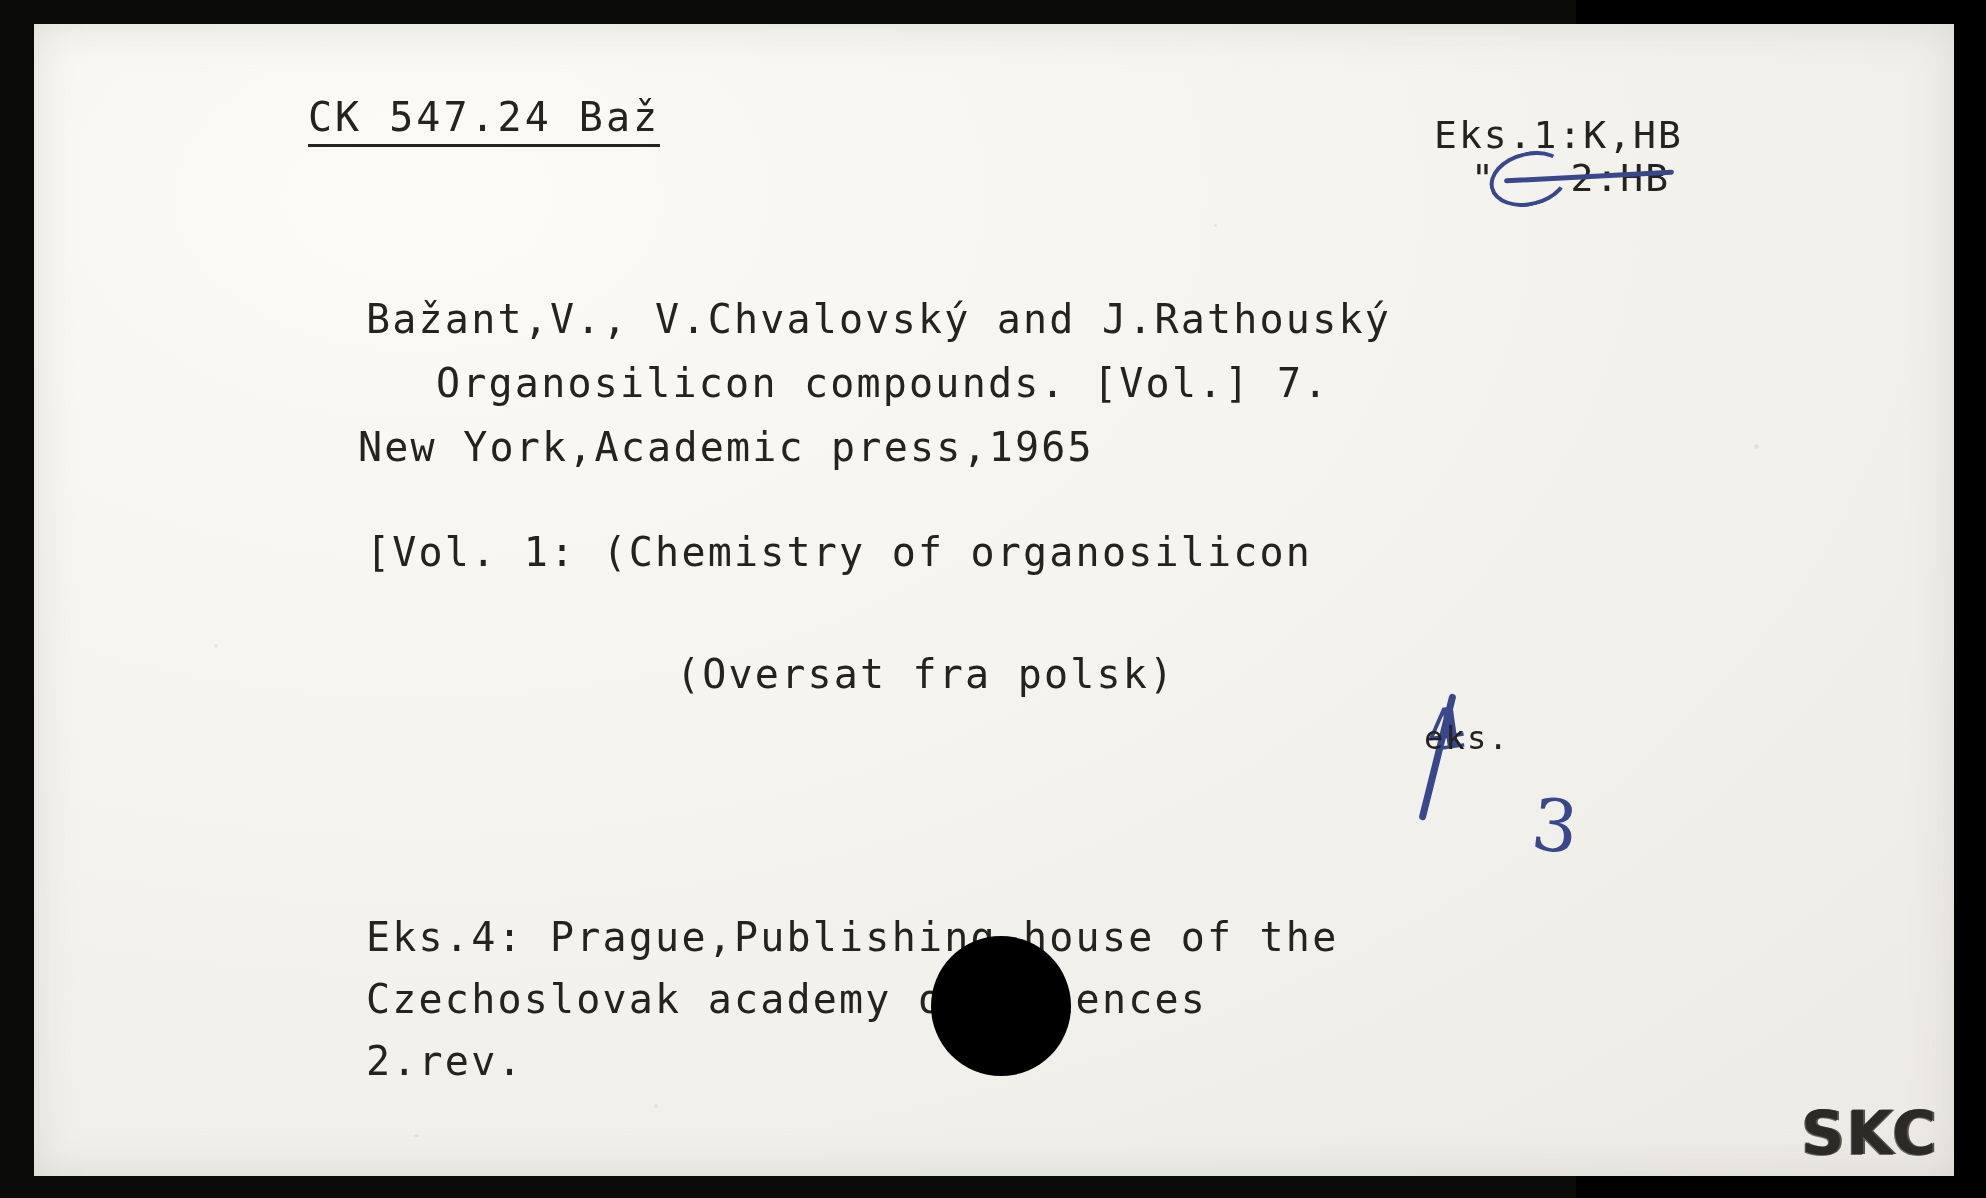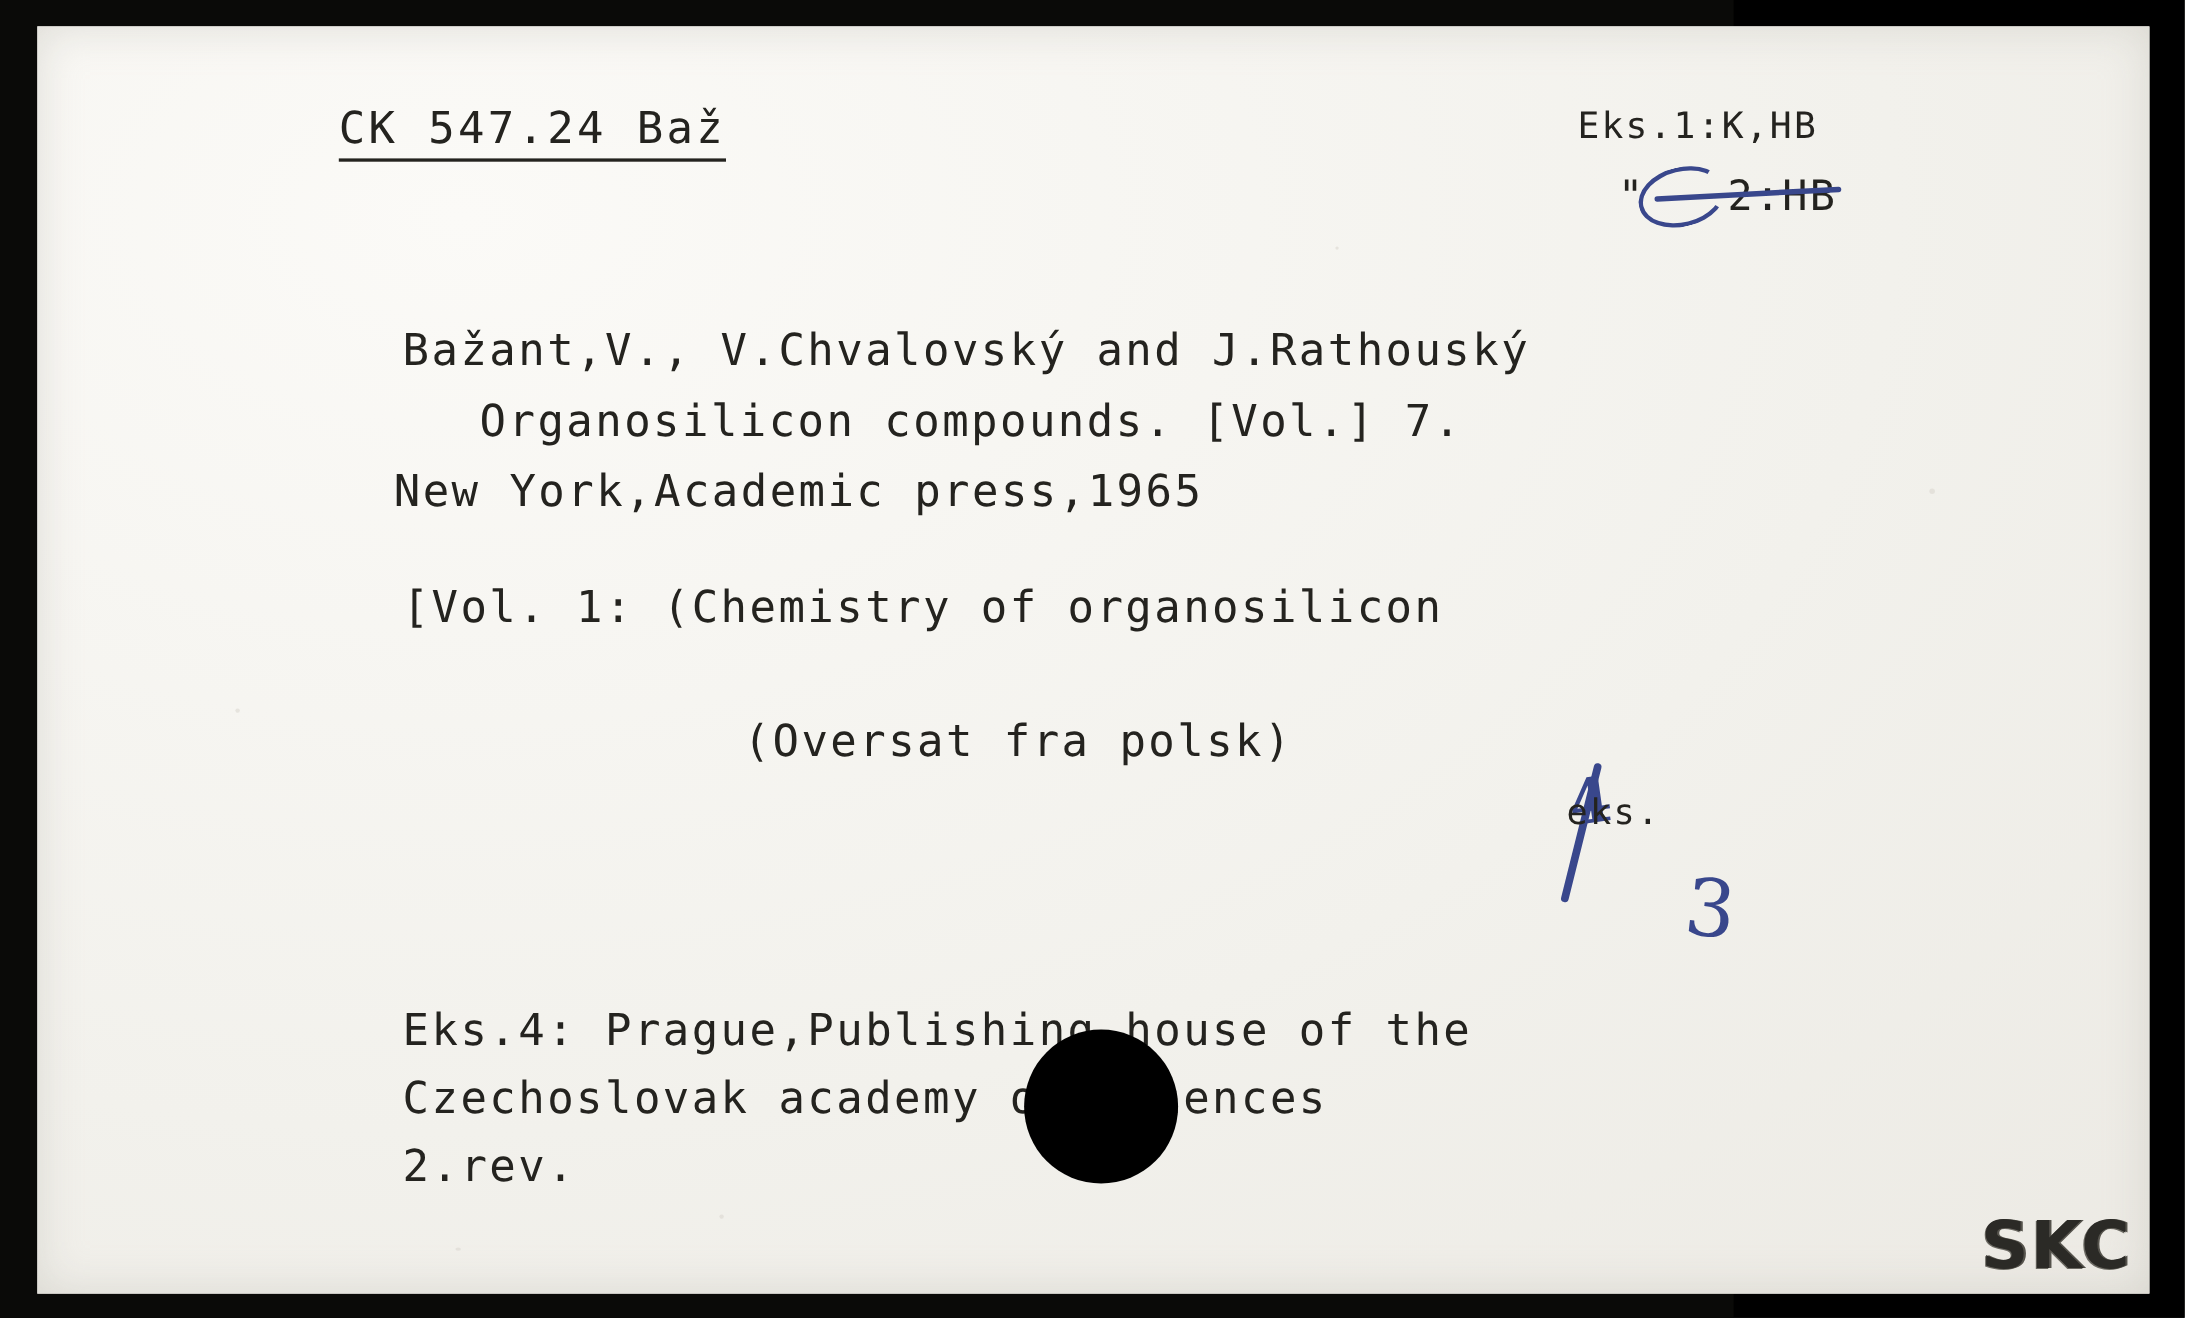--- a/index.html
+++ b/index.html
@@ -52,22 +52,22 @@
     top: 70px;
     font-size: 40px;
     letter-spacing: 3px;
     border-bottom: 3px solid #24231f;
     padding-bottom: 4px;
   }
 
   
   #copies-1 {
     left: 1400px;
-    top: 70px;
-    font-size: 33px;
+    top: 89px;
+    font-size: 38px;
     letter-spacing: 2px;
   }
   #copies-2 {
     left: 1437px;
     top: 132px;
     font-size: 38px;
     letter-spacing: 2px;
   }
 
   

